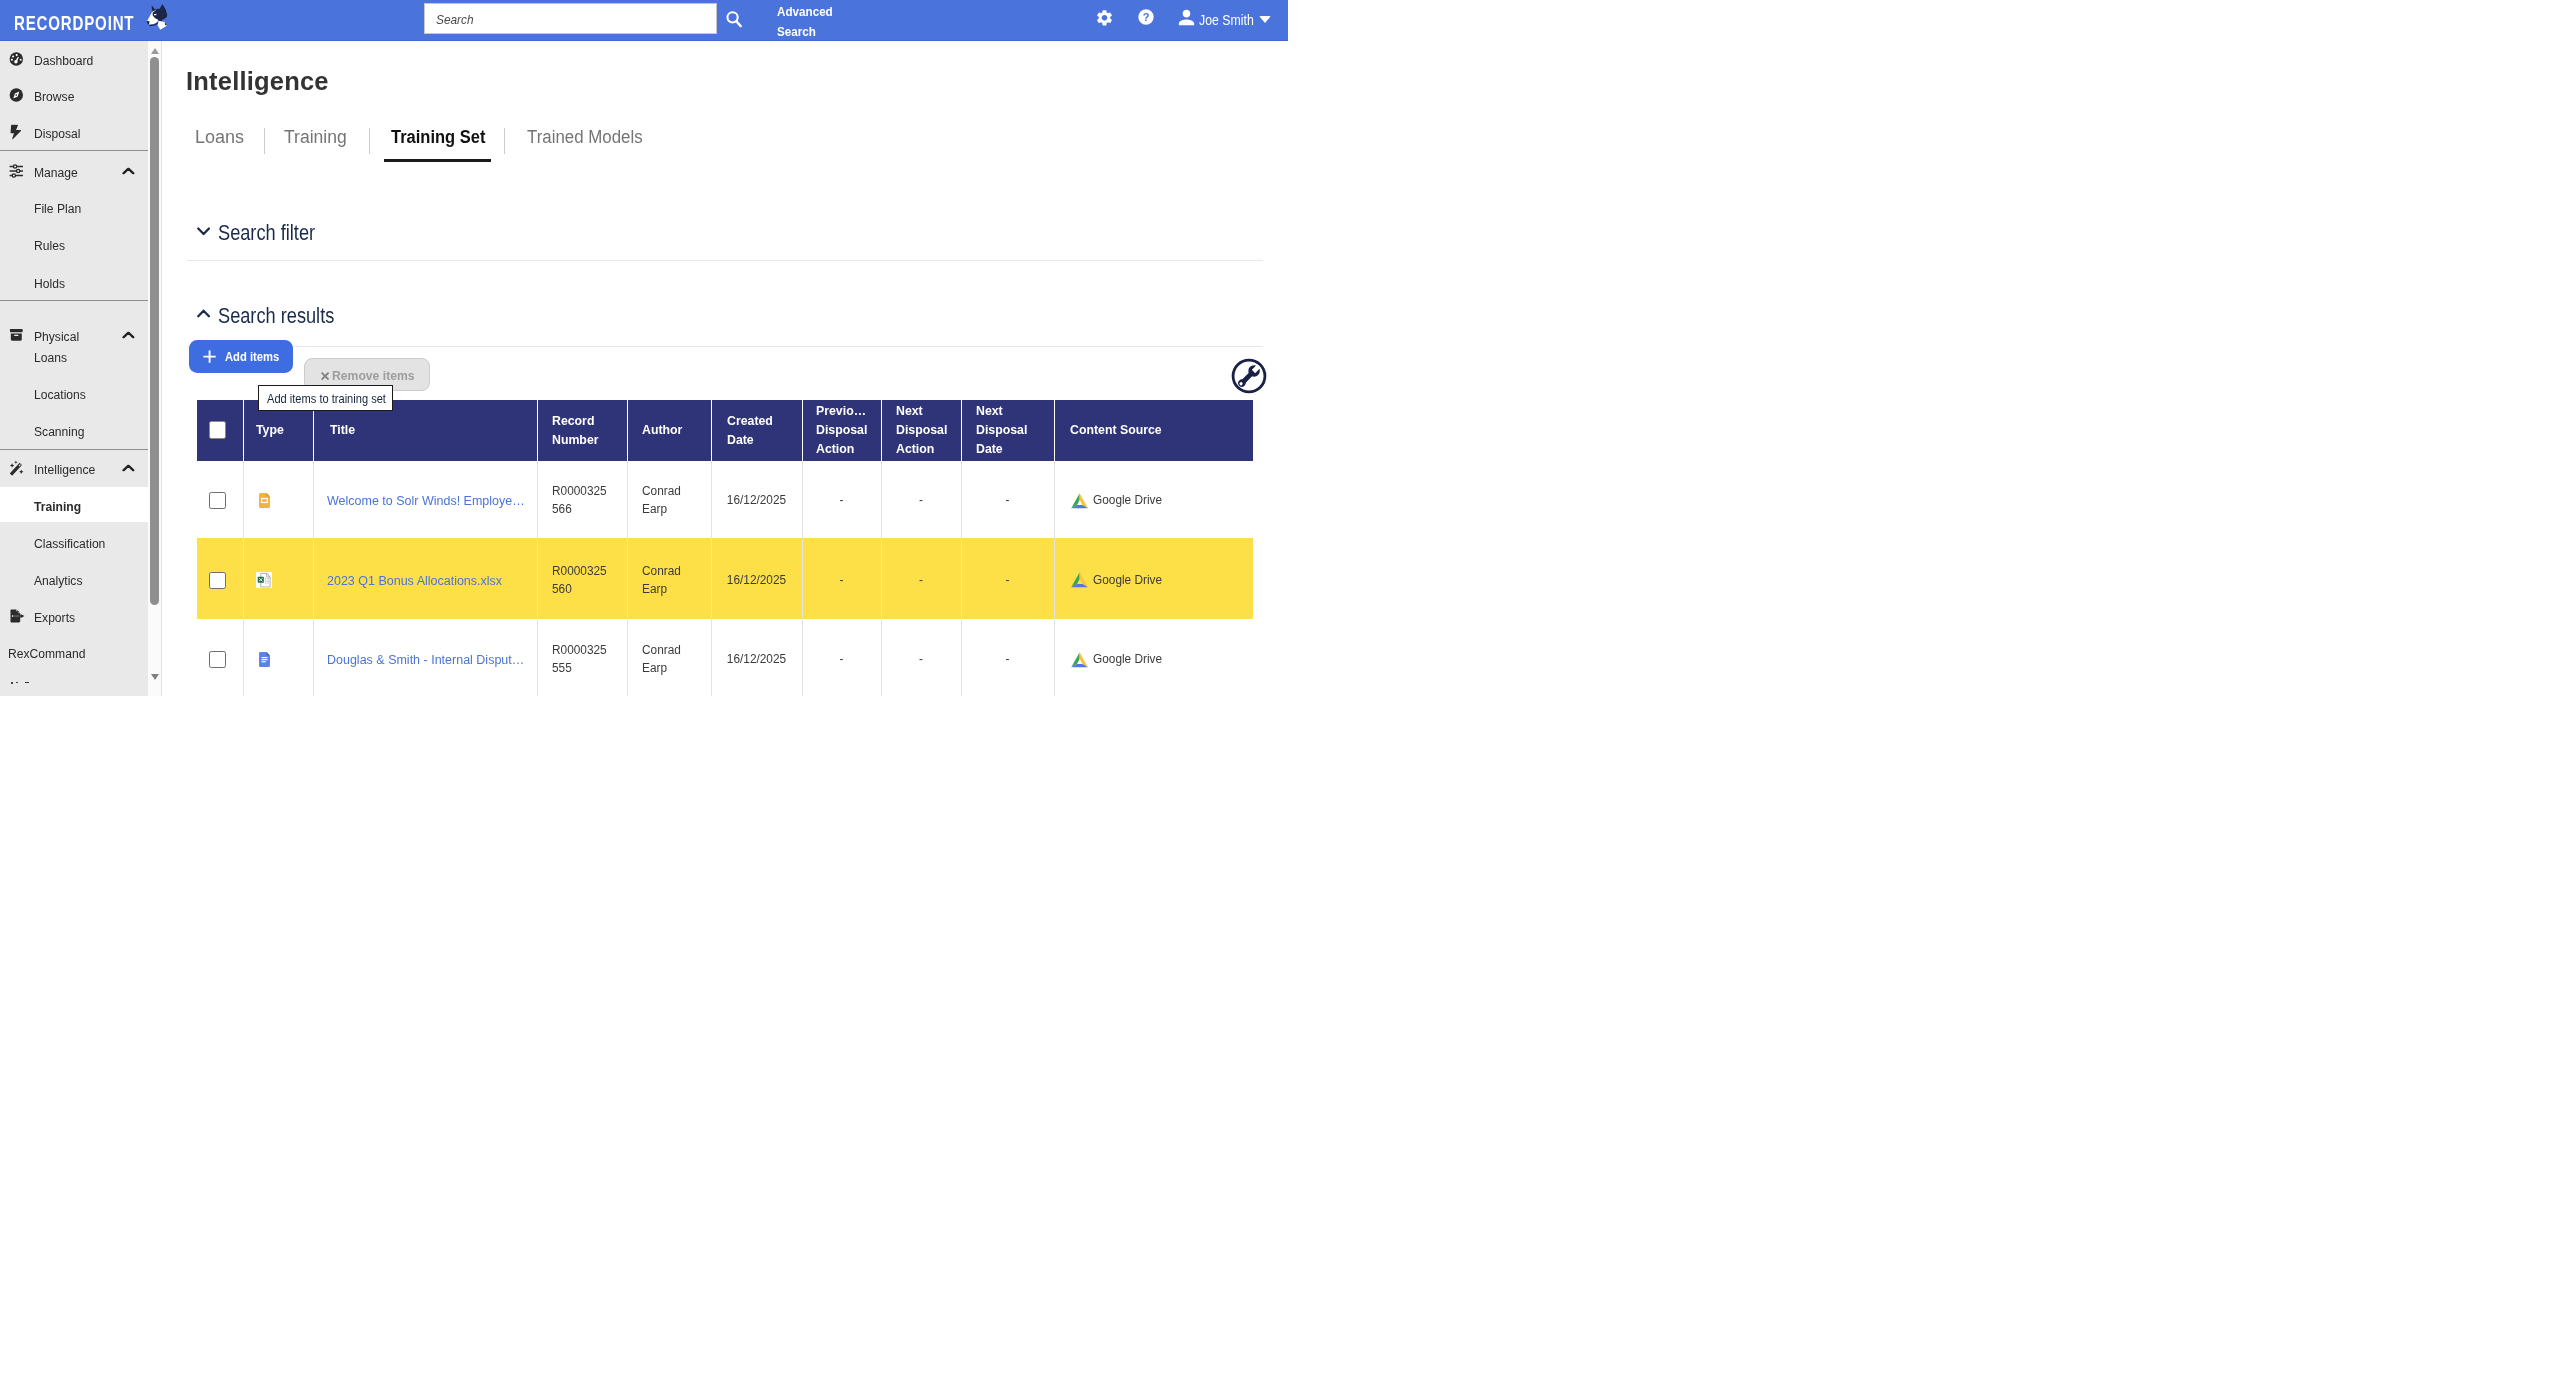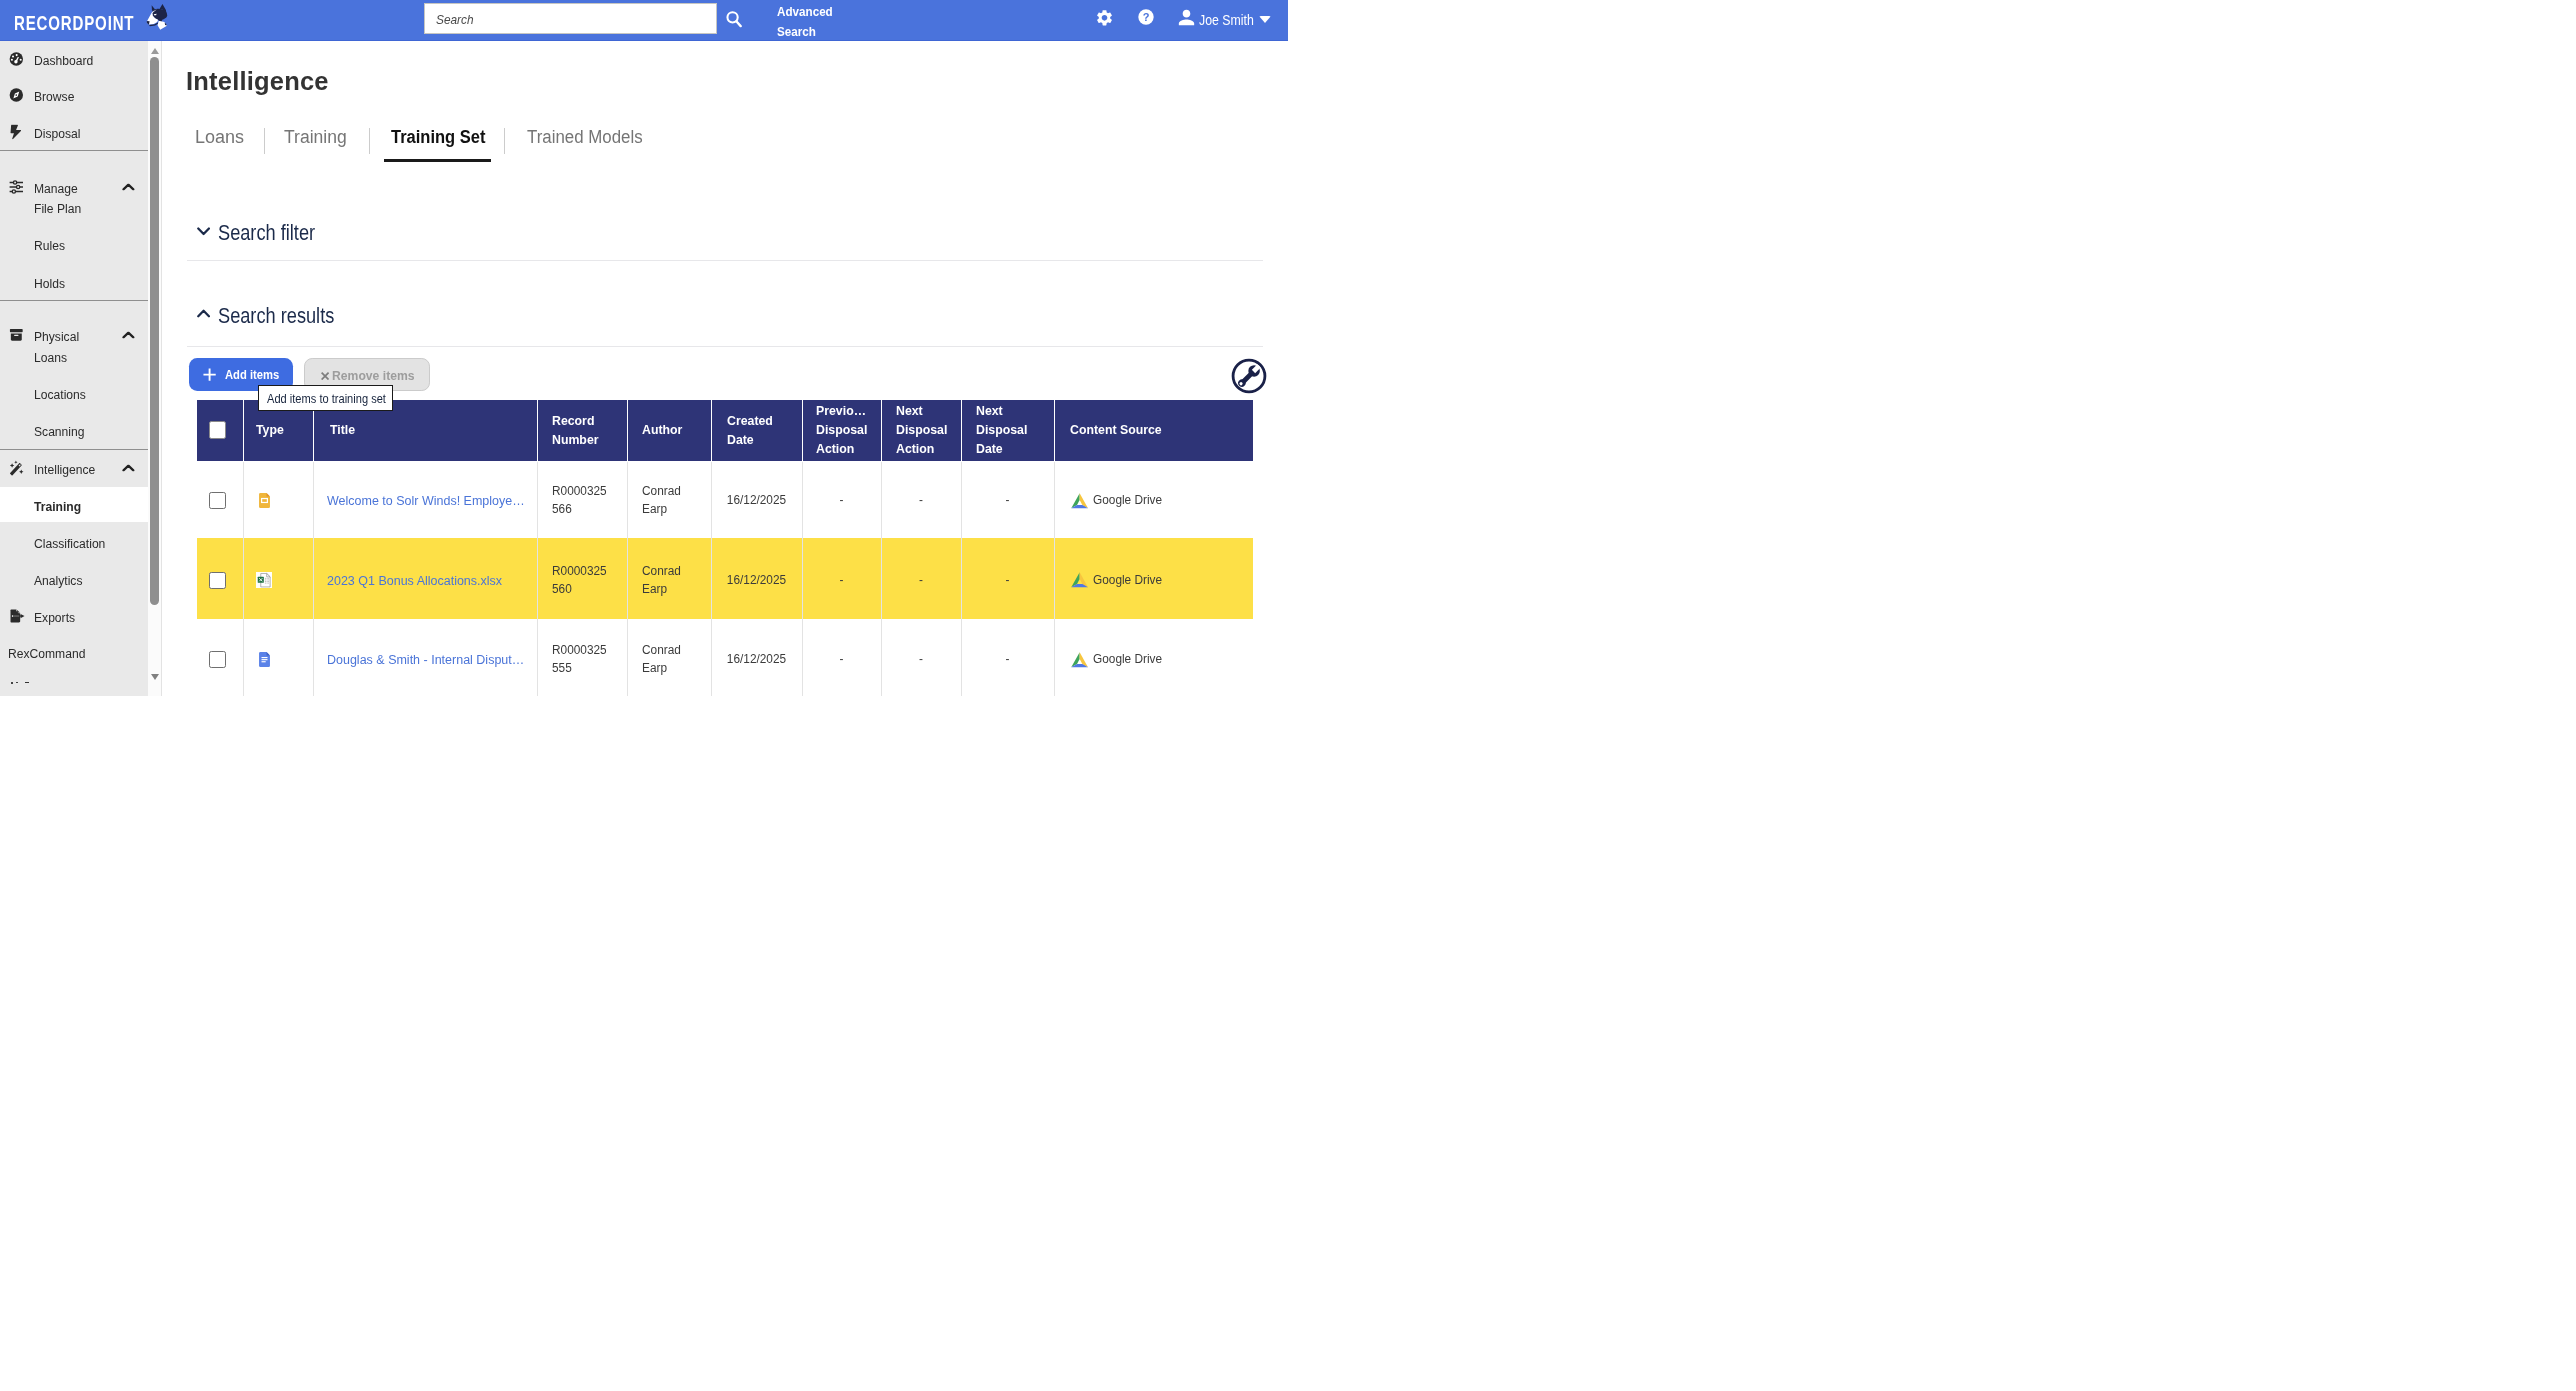--- a/index.html
+++ b/index.html
@@ -53,21 +53,21 @@
 .tabsep { position:absolute; top:128px; width:0.9px; height:25.5px; background:#ccc; }
 #tab-active { left:195px; transform:scaleX(1); }
 #tab-training { left:284px; transform:scaleX(0.975); }
 #tab-tset { left:391px; color:#111; font-weight:bold; transform:scaleX(0.917); }
 #tab-tmodels { left:527px; transform:scaleX(0.937); }
 #tabline { position:absolute; left:384px; top:159px; width:107px; height:3.2px; background:#1a1a1a; }
 .secthead { position:absolute; font-size:22px; color:#1b2a4a; transform:scaleX(0.827); transform-origin:left center; white-space:nowrap; }
 .divline { position:absolute; left:187px; width:1076px; height:0.9px; background:#e7e7ea; }
 
 
-#btn-add { position:absolute; left:189px; top:358px; width:104px; height:33px;
+#btn-add { position:absolute; left:189px; top:340px; width:104px; height:33px;
   background:#3e6ce1; border-radius:8.2px; color:#fff; font-weight:bold; font-size:13.7px; }
 #btn-add span.t { position:absolute; left:36px; top:9px; transform:scaleX(0.82); transform-origin:left center; white-space:nowrap; }
 #btn-remove { position:absolute; left:304px; top:358px; width:126px; height:33px;
   background:#e3e3e3; border:0.9px solid #cbcbcb; border-radius:8.2px; color:#9d9d9d;
   font-weight:bold; font-size:13.7px; }
 #btn-remove span.t { position:absolute; left:27px; top:9px; transform:scaleX(0.89); transform-origin:left center; white-space:nowrap; }
 #tooltip { position:absolute; left:258px; top:385px; width:135px; height:25.5px;
   background:#fff; border:0.9px solid #1a1a1a; font-size:13.7px; color:#16233c; z-index:5; }
 #tooltip span { position:absolute; left:7.8px; top:5px; white-space:nowrap; transform:scaleX(0.81); transform-origin:left center; }
 #wrench { position:absolute; left:1231px; top:358px; }
@@ -145,21 +145,21 @@
         </svg>
       <span class="lbl">Browse</span>
     </div>
     <div class="nav" style="top:73px">
       <svg class="ic" style="width:17.3px; height:15.5px; left:7px" viewBox="0 0 24 22">
           <path d="M5.6 1.3 C5.65 0.9 5.95 0.7 6.3 0.7 L14.6 0.7 C15.1 0.7 15.4 1.15 15.2 1.6 L12.6 8.3 L19 8.3 C19.6 8.3 19.85 9 19.45 9.45 L8.3 21.1 C7.8 21.6 6.95 21.1 7.2 20.4 L9.6 12.6 L5.4 12.6 C5 12.6 4.7 12.3 4.75 11.9 Z" fill="#2b2b2b"></path>
         </svg>
       <span class="lbl">Disposal</span>
     </div>
     <div class="sbdivider" style="top:109px"></div>
-    <div class="nav" style="top:128px">
+    <div class="nav" style="top:112px">
       <svg class="ic" viewBox="0 0 24 24" fill="none" stroke="#2b2b2b">
           <path d="M1 4.6 H6.9 M13.1 4.6 H23" stroke-width="2.5"></path>
           <circle cx="10" cy="4.6" r="2.7" stroke-width="2.3"></circle>
           <path d="M1 12 H11.9 M18.1 12 H23" stroke-width="2.5"></path>
           <circle cx="15" cy="12" r="2.7" stroke-width="2.3"></circle>
           <path d="M1 19.4 H4.9 M11.1 19.4 H23" stroke-width="2.5"></path>
           <circle cx="8" cy="19.4" r="2.7" stroke-width="2.3"></circle>
         </svg>
       <span class="lbl">Manage</span>
       <svg class="chev" viewBox="0 0 14 8">

